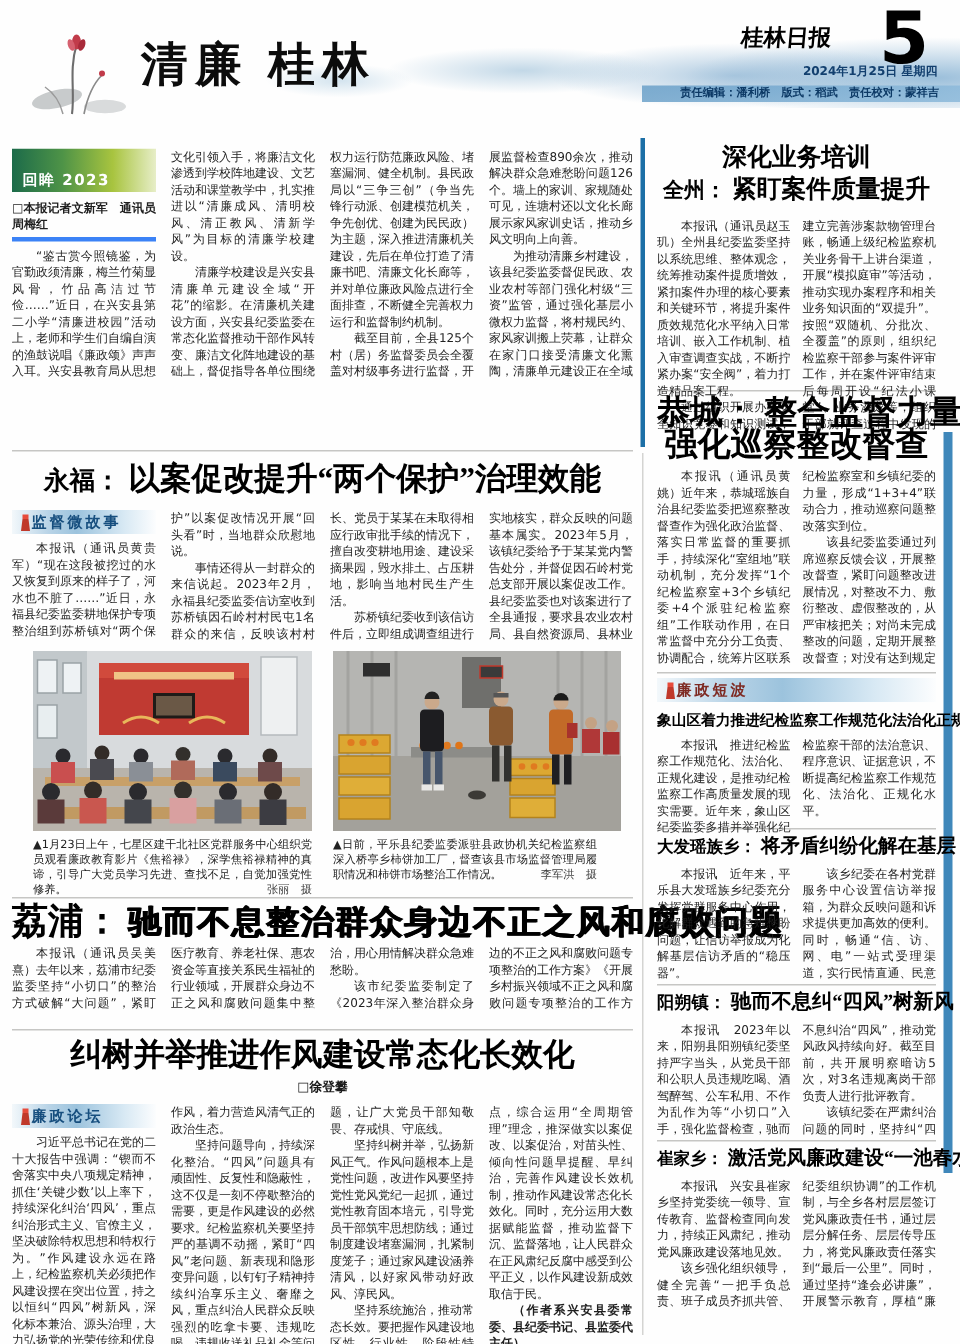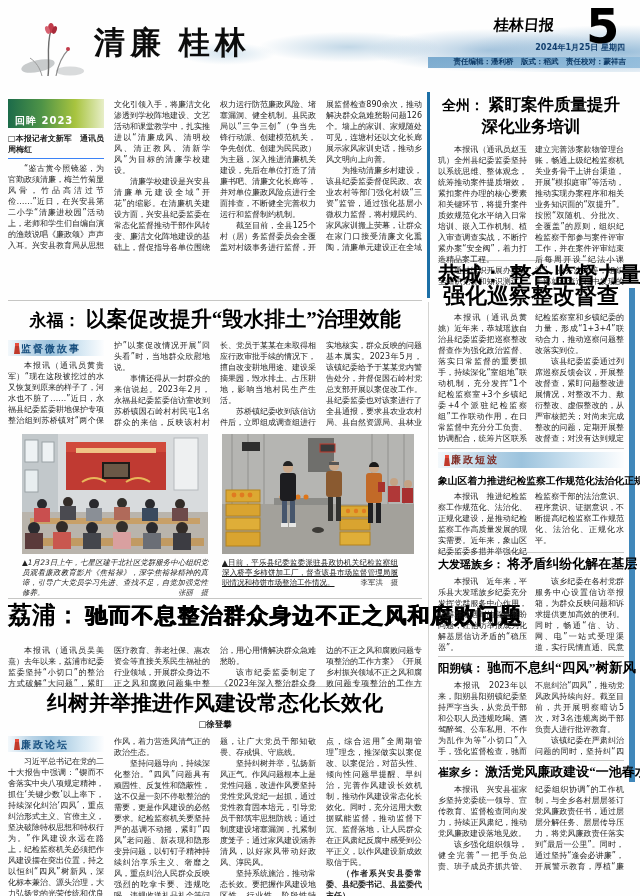--- a/index.html
+++ b/index.html
@@ -36,21 +36,21 @@
   .hl .main{font-weight:900;}
   .heavy{font-family:"DejaVu Sans",sans-serif;font-weight:900;letter-spacing:1px;
     text-shadow:.5px 0 currentColor,-.5px 0 currentColor;}
   
   .body-cols{column-gap:10px;column-fill:auto;overflow:hidden;text-align:justify;
     font-size:8px;line-height:11px;color:#1f1f1f;}
   .c4{column-count:4;}
   .c2{column-count:2;column-gap:8px;}
   .body-cols p{margin:0;text-indent:2em;}
   .attribution{font-weight:bold;text-indent:0;margin-top:2px;}
-  .byline{font-weight:bold;font-size:8px;border-bottom:1px solid #3b82f6;
+  .byline{font-weight:bold;font-size:8px;border-bottom:3px solid #3b82f6;
     padding-bottom:3px;margin-bottom:4px;text-indent:0;}
   
   .badge-huimou{display:block;width:100%;box-sizing:border-box;margin-bottom:5px;
     padding:16px 0 2px 7px;font-size:10px;font-weight:bold;color:#fff;letter-spacing:1px;
     background:linear-gradient(90deg,#1c6b4a,#4e9347 35%,#a8c43f 70%,#e7eec8);}
   .ribbon{display:flex;align-items:center;gap:0;height:16px;margin-bottom:4px;
     padding-left:5px;box-sizing:border-box;width:100%;
     background:linear-gradient(90deg,#f3f8fb,#b9d4e7 25%,#9cc3dd 45%,#d8e9f4 78%,#fcfdfe);}
   .ribbon .txt{font-size:10px;font-weight:bold;letter-spacing:2px;}
   .txt-blue{color:#164e7e;} .txt-red{color:#7e2a22;}
@@ -64,21 +64,21 @@
   #xingan .hl{font-size:27px;line-height:36px;}
   #xingan .hl .lab{font-size:22px;}
   #xingan .body-cols{margin-top:7px;height:158px;}
   #yongfu{position:absolute;left:8px;top:306px;width:414px;}
   #yongfu .hl{font-size:21px;line-height:26px;}
   #yongfu .hl .lab{font-size:17px;}
   #yongfu .body-cols{margin-top:6px;height:92px;}
   #lipu{position:absolute;left:8px;top:602px;width:414px;}
   #lipu .hl{font-size:22px;line-height:26px;}
   #lipu .hl .lab{font-size:24px;}
-  #lipu .body-cols{margin-top:16px;height:48px;}
+  #lipu .body-cols{margin-top:1px;height:48px;}
   #forum{position:absolute;left:8px;top:690px;width:414px;}
   #forum .hl{font-size:21px;line-height:26px;}
   #forum .forum-byline{text-align:center;font-size:8.5px;font-weight:bold;margin-top:3px;}
   #forum .body-cols{margin-top:5px;height:166px;}
   .rcol{position:absolute;left:438px;width:186px;}
   #quanzhou{top:94px;}
   #quanzhou .hl{font-size:16.5px;line-height:21px;}
   #quanzhou .hl .lab{font-size:14px;}
   #quanzhou .body-cols{margin-top:7px;height:152px;}
   #gongcheng{top:264px;}
@@ -146,38 +146,38 @@
       <p>“鉴古赏今照镜鉴，为官勤政须清廉，梅兰竹菊显风骨，竹品高洁过节俭……”近日，在兴安县第二小学“清廉进校园”活动上，老师和学生们自编自演的渔鼓说唱《廉政颂》声声入耳。兴安县教育局从思想文化引领入手，将廉洁文化渗透到学校阵地建设、文艺活动和课堂教学中，扎实推进以“清廉成风、清明校风、清正教风、清新学风”为目标的清廉学校建设。</p>
       <p>清廉学校建设是兴安县清廉单元建设全域“开花”的缩影。在清廉机关建设方面，兴安县纪委监委在常态化监督推动干部作风转变、廉洁文化阵地建设的基础上，督促指导各单位围绕权力运行防范廉政风险、堵塞漏洞、健全机制。县民政局以“三争三创”（争当先锋行动派、创建模范机关，争先创优、创建为民民政）为主题，深入推进清廉机关建设，先后在单位打造了清廉书吧、清廉文化长廊等，并对单位廉政风险点进行全面排查，不断健全完善权力运行和监督制约机制。</p>
       <p>截至目前，全县125个村（居）务监督委员会全覆盖对村级事务进行监督，开展监督检查890余次，推动解决群众急难愁盼问题126个。墙上的家训、家规随处可见，连塘村还以文化长廊展示家风家训史话，推动乡风文明向上向善。</p>
       <p>为推动清廉乡村建设，该县纪委监委督促民政、农业农村等部门强化村级“三资”监管，通过强化基层小微权力监督，将村规民约、家风家训搬上荧幕，让群众在家门口接受清廉文化熏陶，清廉单元建设正在全域开花结果，乡村治理效能不断提升。</p>
     </div>
   </section>
 
   <section id="yongfu">
     <div class="hl">
       <span class="lab">永福：</span>
-      <span class="main">以案促改提升“毁水排土”治理效能</span>
+      <span class="main">以案促改提升“两个保护”治理效能</span>
     </div>
     <div class="body-cols c4">
       <div class="ribbon">
         <svg width="8" height="12" viewBox="0 0 8 12">
           <polygon points="1,12 7,12 6,4 2,4" fill="#c0392b"></polygon>
           <rect x="2" y="1" width="4" height="3" fill="#e74c3c"></rect>
         </svg>
         <span class="txt txt-blue">监督微故事</span>
       </div>
       <p>本报讯（通讯员黄贵军）“现在这段被挖过的水又恢复到原来的样子了，河水也不脏了……”近日，永福县纪委监委耕地保护专项整治组到苏桥镇对“两个保护”以案促改情况开展“回头看”时，当地群众欣慰地说。</p>
       <p>事情还得从一封群众的来信说起。2023年2月，永福县纪委监委信访室收到苏桥镇因石岭村村民屯1名群众的来信，反映该村村长、党员于某某在未取得相应行政审批手续的情况下，擅自改变耕地用途、建设采摘果园，毁水排土、占压耕地，影响当地村民生产生活。</p>
       <p>苏桥镇纪委收到该信访件后，立即组成调查组进行实地核实，群众反映的问题基本属实。2023年5月，该镇纪委给予于某某党内警告处分，并督促因石岭村党总支部开展以案促改工作。县纪委监委也对该案进行了全县通报，要求县农业农村局、县自然资源局、县林业局等6个职能部门对专项整治中发现的问题开展监督、精准施策，推动举一反三、系统整改，并于2023年8月通过督查组对“两个保护”以案促改情况开展“回头看”，于是便有了文章开头的一幕。</p>
 
     </div>
   </section>
 
-  <figure style="left:22px;top:434px;width:186px;font-style:italic;">
+  <figure style="left:22px;top:434px;width:186px;">
     <svg class="photo-frame" width="186" height="120" viewBox="0 0 186 120">
       <rect width="186" height="78" fill="#d8dbdd"></rect>
       <rect width="36" height="78" fill="#c2c8cb"></rect>
       <rect x="3" y="6" width="13" height="22" fill="#eef2f4" stroke="#9aa2a6"></rect>
       <rect x="3" y="36" width="13" height="22" fill="#e8eef0" stroke="#9aa2a6"></rect>
       <rect x="20" y="8" width="12" height="20" fill="#eef2f4" stroke="#9aa2a6"></rect>
       <rect x="152" y="4" width="24" height="52" fill="#eef0f1" stroke="#b5babd"></rect>
       <rect x="44" y="8" width="100" height="48" fill="#c03a32"></rect>
       <rect x="44" y="8" width="100" height="10" fill="#d14a3c"></rect>
       <rect x="54" y="14" width="80" height="5" fill="#f3d28e" opacity="0.9"></rect>
@@ -214,21 +214,21 @@
         <circle cx="160" cy="94" r="6" fill="#332c28"></circle>
           <rect x="151" y="99" width="18" height="17" fill="#3c3c42"></rect>
       </g>
     </svg>
     <figcaption>
       <span>▲1月23日上午，七星区建干北社区党群服务中心组织党员观看廉政教育影片《焦裕禄》，深学焦裕禄精神的真谛，引导广大党员学习先进、查找不足，自觉加强党性修养。</span>
       <span class="credit">张丽　摄</span>
     </figcaption>
   </figure>
 
-  <figure style="left:222px;top:434px;width:176px;text-decoration:underline;">
+  <figure style="left:222px;top:434px;width:176px;">
     <svg class="photo-frame" width="192" height="120" viewBox="0 0 192 120">
       <rect width="192" height="70" fill="#b5b5b2"></rect>
       <g stroke="#a3a3a0" stroke-width="2">
           <path d="M10,0V70M26,0V70M42,0V70M150,0V70M166,0V70M182,0V70"></path>
         </g>
       <rect x="86" y="4" width="26" height="34" fill="#6f6f6c"></rect>
       <rect x="20" y="8" width="18" height="9" fill="#2e2e2e"></rect>
       <rect x="98" y="10" width="15" height="8" fill="#3a3a3a" stroke="#c0392b"></rect>
       <rect y="70" width="192" height="50" fill="#a3a19b"></rect>
       <g>
@@ -311,25 +311,25 @@
       <p>习近平总书记在党的二十大报告中强调：“锲而不舍落实中央八项规定精神，抓住‘关键少数’以上率下，持续深化纠治‘四风’，重点纠治形式主义、官僚主义，坚决破除特权思想和特权行为。”作风建设永远在路上，纪检监察机关必须把作风建设摆在突出位置，持之以恒纠“四风”树新风，深化标本兼治、源头治理，大力弘扬党的光荣传统和优良作风，着力营造风清气正的政治生态。</p>
       <p>坚持问题导向，持续深化整治。“四风”问题具有顽固性、反复性和隐蔽性，这不仅是一刻不停歇整治的需要，更是作风建设的必然要求。纪检监察机关要坚持严的基调不动摇，紧盯“四风”老问题、新表现和隐形变异问题，以钉钉子精神持续纠治享乐主义、奢靡之风，重点纠治人民群众反映强烈的吃拿卡要、违规吃喝、违规收送礼品礼金等问题，让广大党员干部知敬畏、存戒惧、守底线。</p>
       <p>坚持纠树并举，弘扬新风正气。作风问题根本上是党性问题，改进作风要坚持党性党风党纪一起抓，通过党性教育固本培元，引导党员干部筑牢思想防线；通过制度建设堵塞漏洞，扎紧制度笼子；通过家风建设涵养清风，以好家风带动好政风、淳民风。</p>
       <p>坚持系统施治，推动常态长效。要把握作风建设地区性、行业性、阶段性特点，综合运用“全周期管理”理念，推深做实以案促改、以案促治，对苗头性、倾向性问题早提醒、早纠治，完善作风建设长效机制，推动作风建设常态化长效化。同时，充分运用大数据赋能监督，推动监督下沉、监督落地，让人民群众在正风肃纪反腐中感受到公平正义，以作风建设新成效取信于民。</p>
       <p class="attribution">（作者系兴安县委常委、县纪委书记、县监委代主任）</p>
     </div>
   </section>
 
   <section class="rcol" id="quanzhou">
     <div class="hl">
+      <div><span class="main">深化业务培训</span></div>
       <div>
         <span class="lab">全州：</span>
         <span class="main">紧盯案件质量提升</span>
       </div>
-      <div><span class="main">深化业务培训</span></div>
     </div>
     <div class="body-cols c2">
       <p>本报讯（通讯员赵玉玑）全州县纪委监委坚持以系统思维、整体观念，统筹推动案件提质增效，紧扣案件办理的核心要素和关键环节，将提升案件质效规范化水平纳入日常培训、嵌入工作机制、植入审查调查实战，不断拧紧办案“安全阀”，着力打造精品案工程。</p>
       <p>通过组织开展办案安全知识竞赛和知识测试，建立完善涉案款物管理台账，畅通上级纪检监察机关业务骨干上讲台渠道，开展“模拟庭审”等活动，推动实现办案程序和相关业务知识面的“双提升”。按照“双随机、分批次、全覆盖”的原则，组织纪检监察干部参与案件评审工作，并在案件评审结束后每周开设“纪法小课堂”、业务沙龙等，组织干部就评查过程中发现的问题进行研讨交流，就证据采信的基本规则和案件定性分析等进行点评，针对性补短板、强弱项，让纪检监察干部真正“学有标杆”，切实提升依纪依法办案的本领。</p>
 
     </div>
   </section>
 
   <section class="rcol" id="gongcheng">
     <div class="hl">

